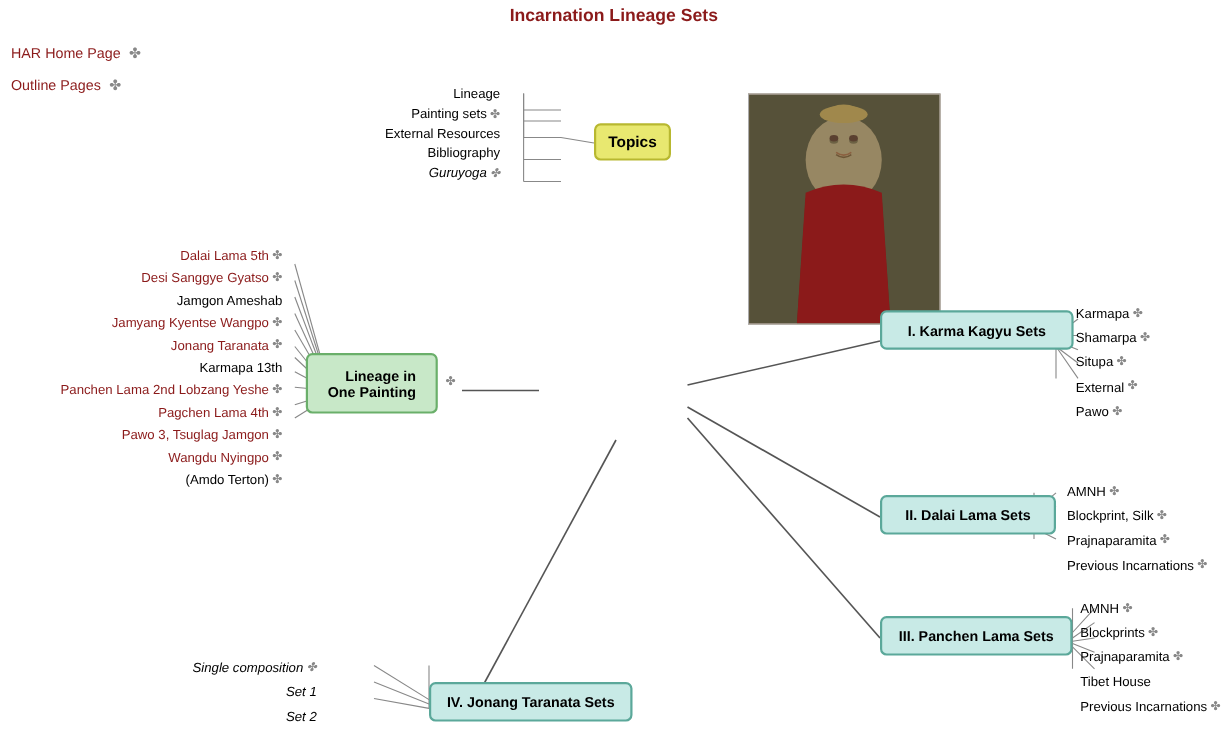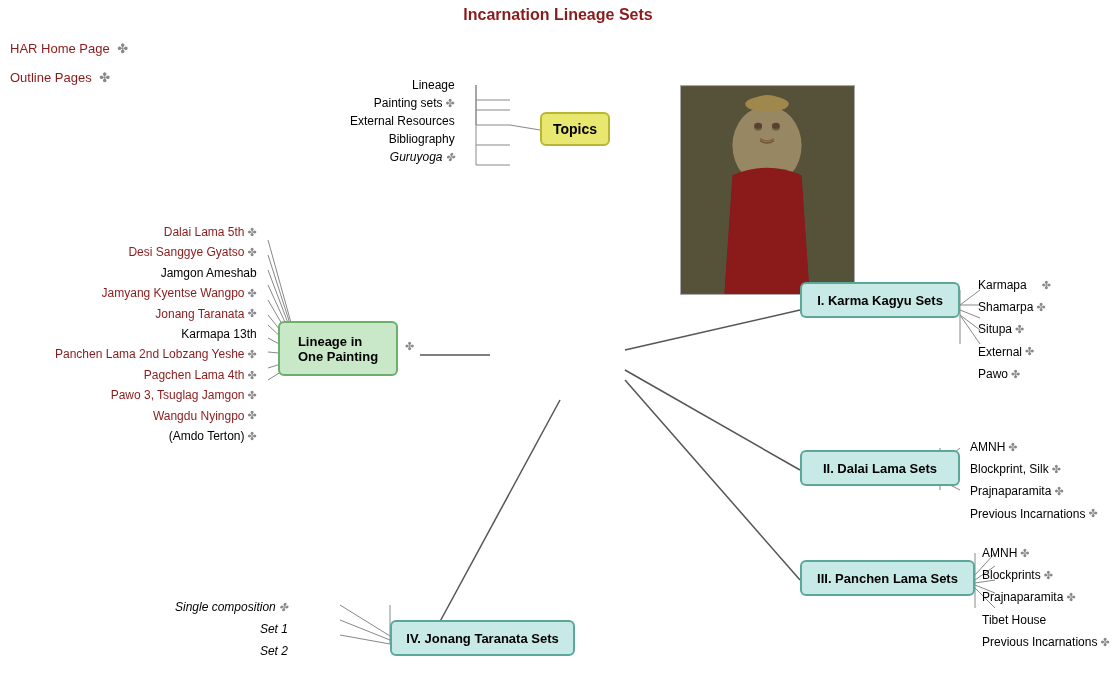--- a/index.html
+++ b/index.html
@@ -195,21 +195,21 @@
       <circle cx="87" cy="42" rx="30" ry="30" fill="#D4B896" opacity="0.9"></circle>
       <ellipse cx="78" cy="40" rx="4" ry="3" fill="#5A4030"></ellipse>
       <ellipse cx="96" cy="40" rx="4" ry="3" fill="#5A4030"></ellipse>
       <path d="M80 53 Q87 58 94 53" stroke="#8B6040" stroke-width="1.5" fill="none"></path>
       <path d="M52 90 Q87 75 122 90 L130 210 L44 210 Z" fill="#8B1A1A"></path>
     </svg>
   </div>
 
 
   <div class="node-box green" style="left:278px; top:321px; width:120px; height:55px; font-size:13px;">
-    <span style="white-space:pre-line; text-align:left;">Lineage in
+    <span style="white-space:pre-line; text-align:right;">Lineage in
 One Painting</span>
   </div>
 
   <span style="position:absolute; top:340px; left:405px; color:#888; font-size:11px;">✤</span>
 
   <div style="position:absolute; top:222px; left:55px; text-align:right; line-height:1.7;">
 
     <div style="display:flex; align-items:center; justify-content:flex-end; gap:3px;">
       <span style="font-size:12px; color:#8B1A1A; cursor:pointer;">Dalai Lama 5th</span>
       <span style="color:#888; font-size:11px;">✤</span>
@@ -247,26 +247,26 @@
     <div style="display:flex; align-items:flex-start; justify-content:flex-end; gap:3px;">
       <span style="font-size:12px; color:#8B1A1A; cursor:pointer;">Wangdu Nyingpo</span>
       <span style="color:#888; font-size:11px;">✤</span>
     </div>
     <div style="display:flex; align-items:center; justify-content:flex-end; gap:3px;">
       <span style="font-size:12px; color:#000; cursor:pointer;">(Amdo Terton)</span>
       <span style="color:#888; font-size:11px;">✤</span>
     </div>
   </div>
 
-  <div class="node-box" style="left:800px; top:282px; width:160px; height:36px; font-size:13px;">
+  <div class="node-box" style="left:800px; top:282px; width:176px; height:36px; font-size:13px;">
     <span>I.  Karma Kagyu Sets</span>
   </div>
 
   <div style="position:absolute; left:978px; top:274px; line-height:1.85;">
-    <div style="display:flex; align-items:center; gap:15px;">
+    <div style="display:flex; align-items:center; gap:3px;">
       <span style="font-size:12px;">Karmapa</span>
       <span style="color:#888; font-size:11px;">✤</span>
     </div>
     <div style="display:flex; align-items:center; gap:3px;">
       <span style="font-size:12px;">Shamarpa</span>
       <span style="color:#888; font-size:11px;">✤</span>
     </div>
     <div style="display:flex; align-items:center; gap:3px;">
       <span style="font-size:12px;">Situpa</span>
       <span style="color:#888; font-size:11px;">✤</span>

